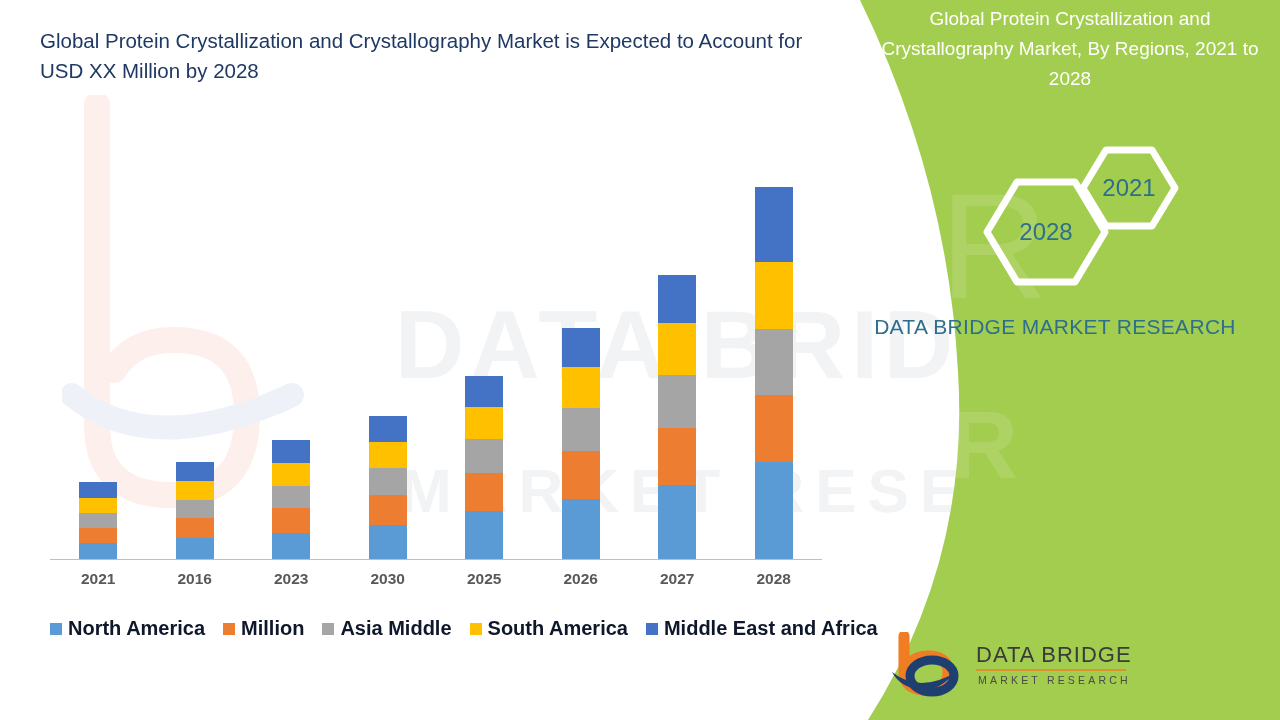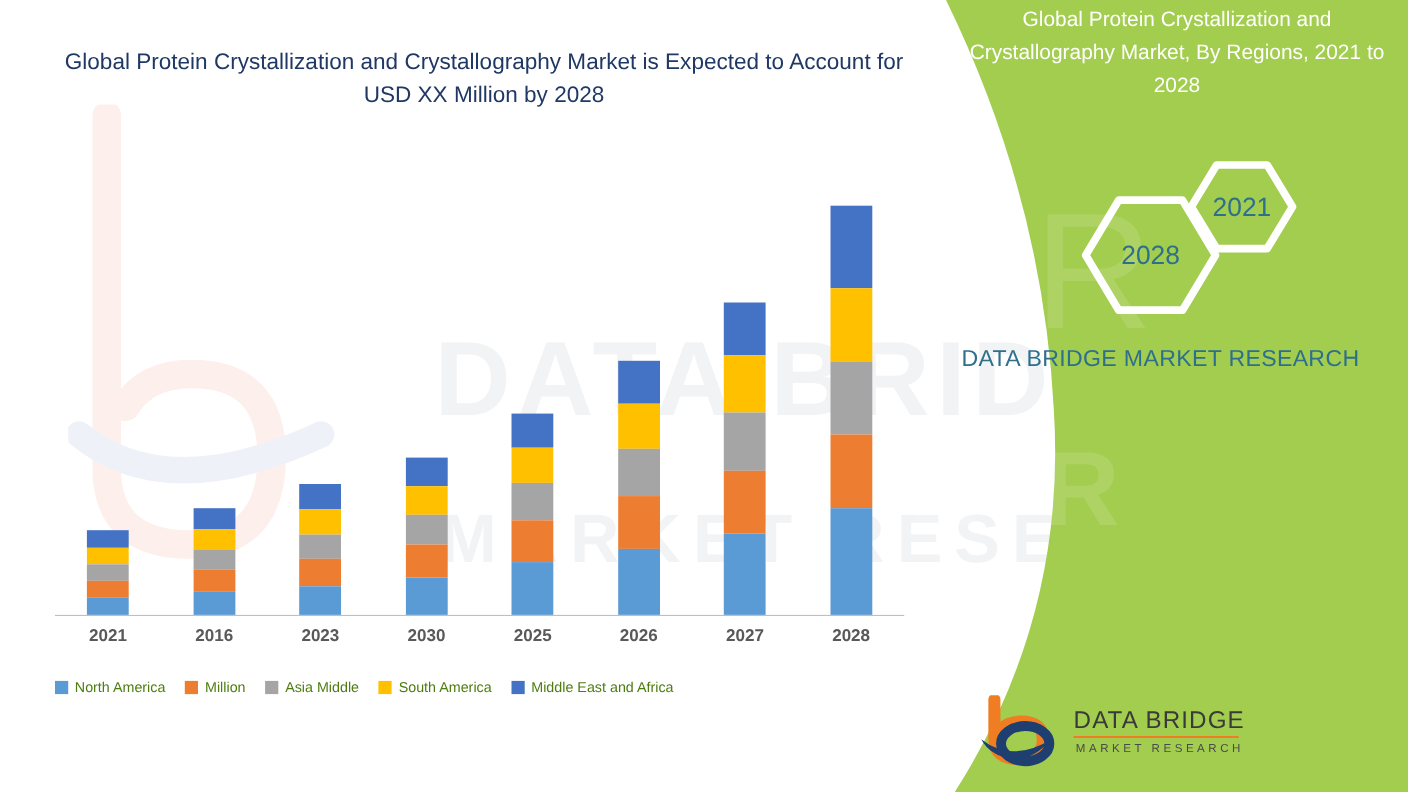--- a/index.html
+++ b/index.html
@@ -34,23 +34,23 @@
   .wm-b {
     position: absolute;
     left: 62px; top: 95px;
     width: 260px; height: 420px;
   }
   .wm-b svg { width: 100%; height: 100%; display: block; }
 
   
   .chart-title {
     position: absolute;
-    left: 40px; top: 42px;
+    left: 40px; top: 26px;
     width: 800px;
-    text-align: center;
+    text-align: left;
     font-size: 20.5px;
     line-height: 30px;
     color: #1f3864;
     font-family: "Liberation Sans", sans-serif;
   }
 
   
   .plot {
     position: absolute;
     left: 50px; top: 120px;
@@ -104,23 +104,23 @@
     position: absolute;
     left: 50px; top: 617px;
     width: 790px;
     display: flex;
     align-items: center;
     gap: 18px;
   }
   .legend-item { display: flex; align-items: center; gap: 6px; }
   .legend-swatch { width: 12px; height: 12px; flex: 0 0 12px; }
   .legend-label {
-    font-size: 13px;
-    font-weight: 400;
-    color: #4d7c0f;
+    font-size: 20px;
+    font-weight: 700;
+    color: #0f172a;
     white-space: nowrap;
   }
 
   
   .green-panel {
     position: absolute;
     left: 820px; top: 0;
     width: 460px; height: 720px;
   }
   .green-panel > svg { position: absolute; inset: 0; width: 100%; height: 100%; }

